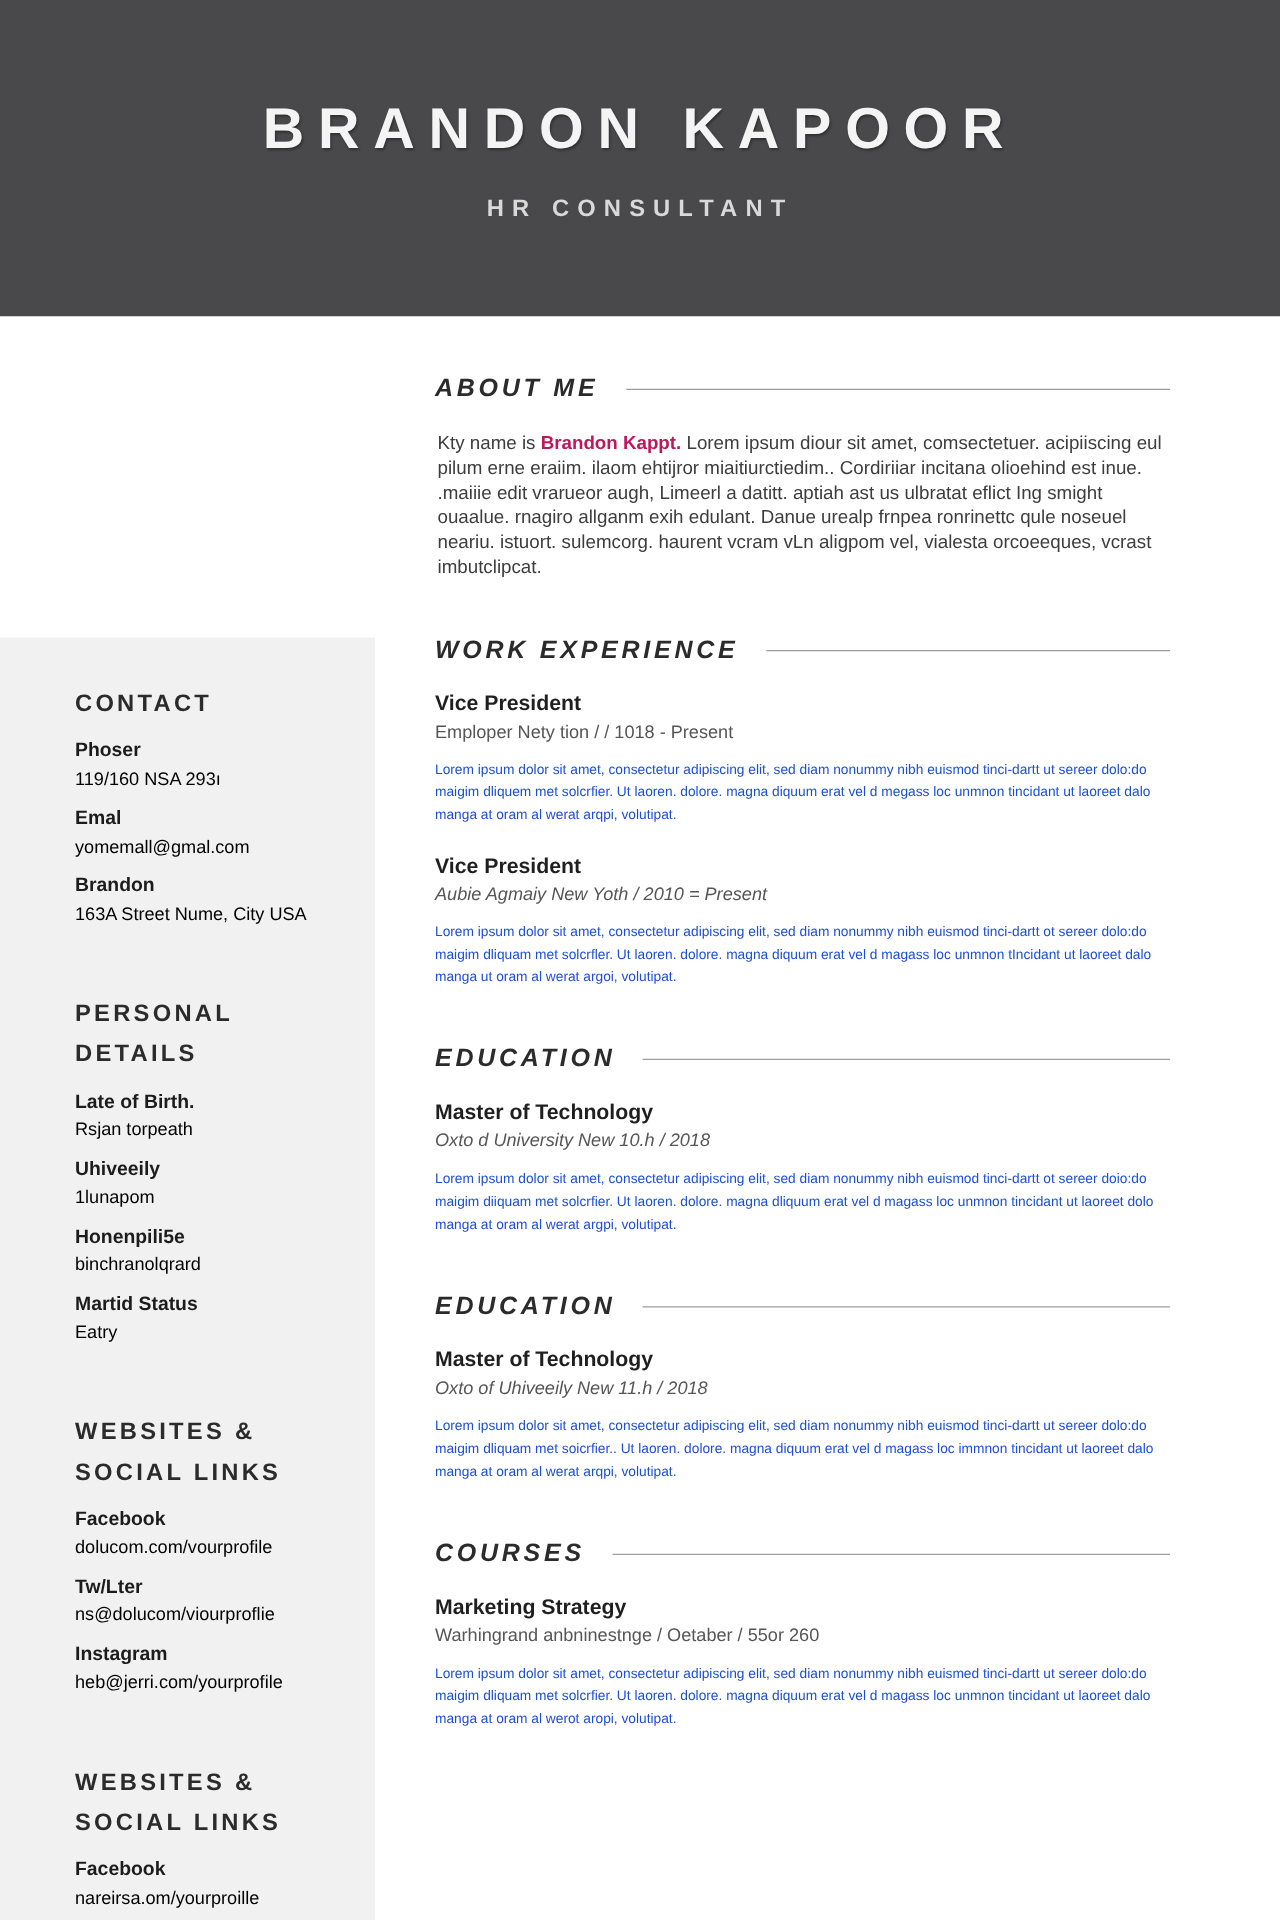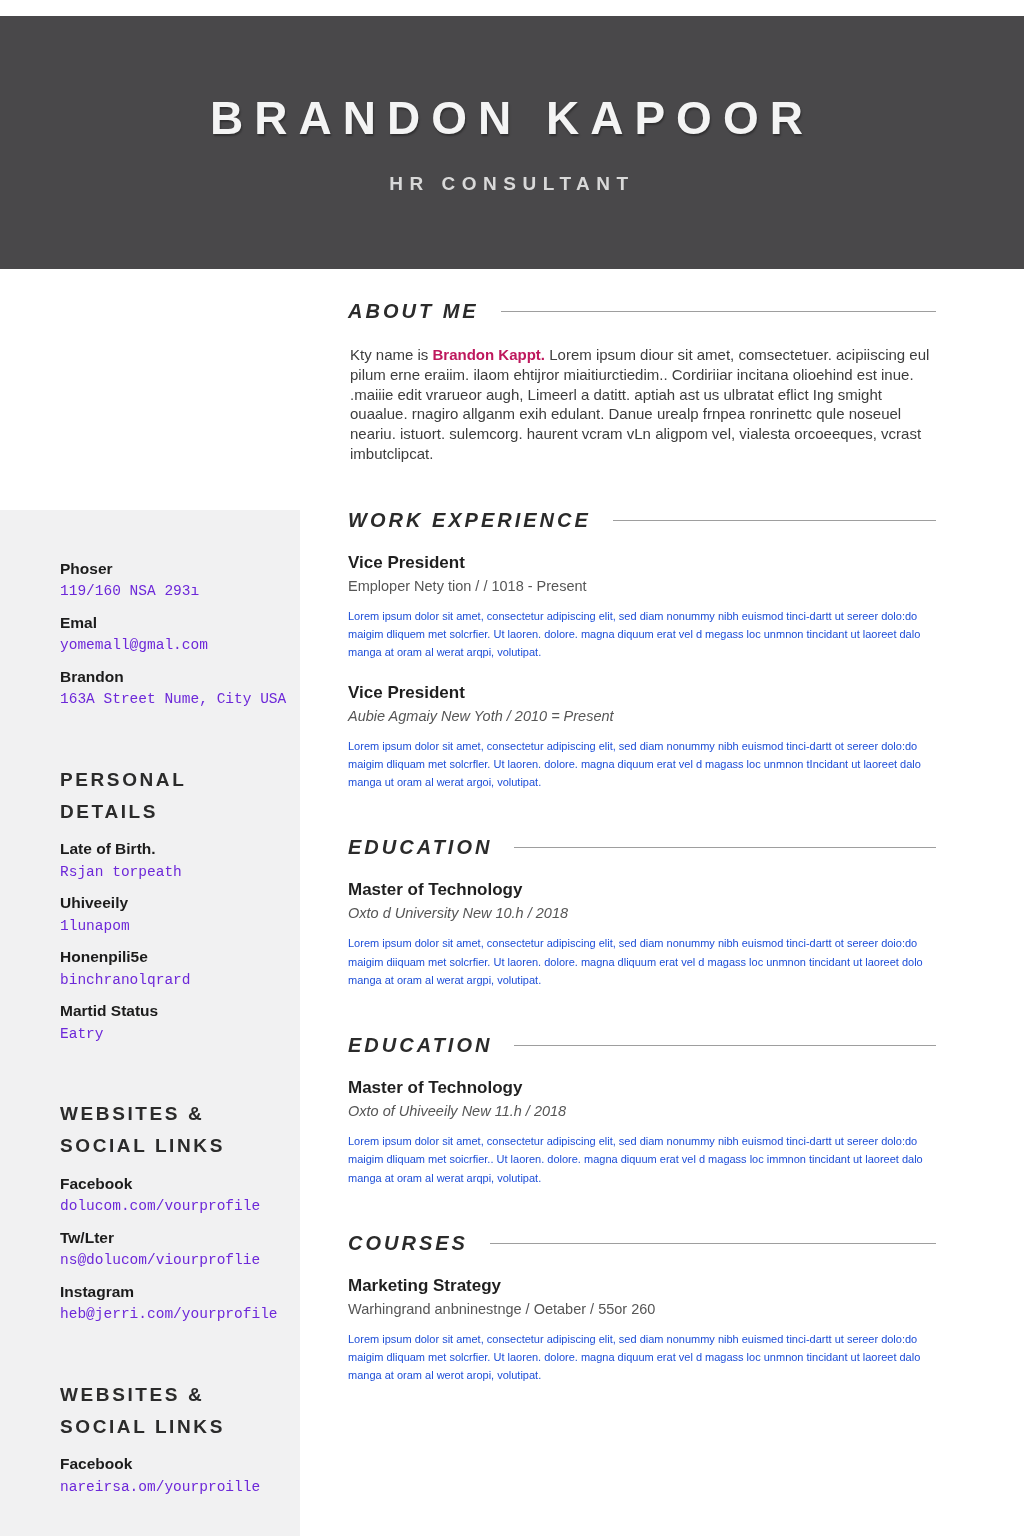--- a/index.html
+++ b/index.html
@@ -3,21 +3,21 @@
 <meta charset="utf-8">
 <style>
   html,body { margin:0; padding:0; background:#ffffff; }
   .page {
     position:relative; width:1024px; height:1536px; background:#ffffff;
     font-family:"Liberation Sans", sans-serif; overflow:hidden;
   }
 
   
   .header {
-    position:absolute; left:0; top:16px; width:1024px; height:253px;
+    position:absolute; left:0; top:0; width:1024px; height:253px;
     background:#49484a; display:flex; flex-direction:column;
     align-items:center; justify-content:center;
   }
   .name {
     color:#f4f4f4; font-size:46px; font-weight:bold; letter-spacing:11px;
     text-shadow:1px 2px 2px rgba(0,0,0,0.35); white-space:nowrap;
   }
   .subtitle {
     margin-top:28px; color:#d9d9d9; font-size:19px; font-weight:600;
     letter-spacing:6.5px; white-space:nowrap;
@@ -28,21 +28,21 @@
     position:absolute; left:0; top:510px; width:300px; height:1026px;
     background:#f1f1f2; box-sizing:border-box; padding:38px 12px 0 60px;
   }
   .side-section { margin-bottom:54px; }
   .side-title {
     font-size:19px; font-weight:600; letter-spacing:2.6px; color:#2b2b2b;
     line-height:1.7; max-width:225px;
   }
   .side-item { margin-top:11px; }
   .side-label { font-size:15.5px; font-weight:bold; color:#1c1c1c; line-height:1.25; }
-  .side-value { margin-top:4px; font-size:14.5px; color:#6d28d9; line-height:1.35;font-family:Liberation Mono, monospace; }
+  .side-value { margin-top:4px; font-size:14.5px; color:#000000; line-height:1.35; }
 
   
   .main { position:absolute; left:348px; top:300px; width:588px; }
   .section { margin-top:45px; }
   .section.first { margin-top:0; }
   .sec-head { display:flex; align-items:center; }
   .sec-title {
     font-size:20px; font-weight:600; letter-spacing:3px; color:#2b2b2b;
     white-space:nowrap;
     font-style:italic;
@@ -65,20 +65,21 @@
 <div class="page">
 
   <div class="header">
     <div class="name">BRANDON KAPOOR</div>
     <div class="subtitle">HR CONSULTANT</div>
   </div>
 
   <div class="sidebar">
 
     <div class="side-section">
+      <div class="side-title">CONTACT</div>
       <div class="side-item">
         <div class="side-label">Phoser</div>
         <div class="side-value">119/160 NSA 293ı</div>
       </div>
       <div class="side-item">
         <div class="side-label">Emal</div>
         <div class="side-value">yomemall@gmal.com</div>
       </div>
       <div class="side-item">
         <div class="side-label">Brandon</div>

